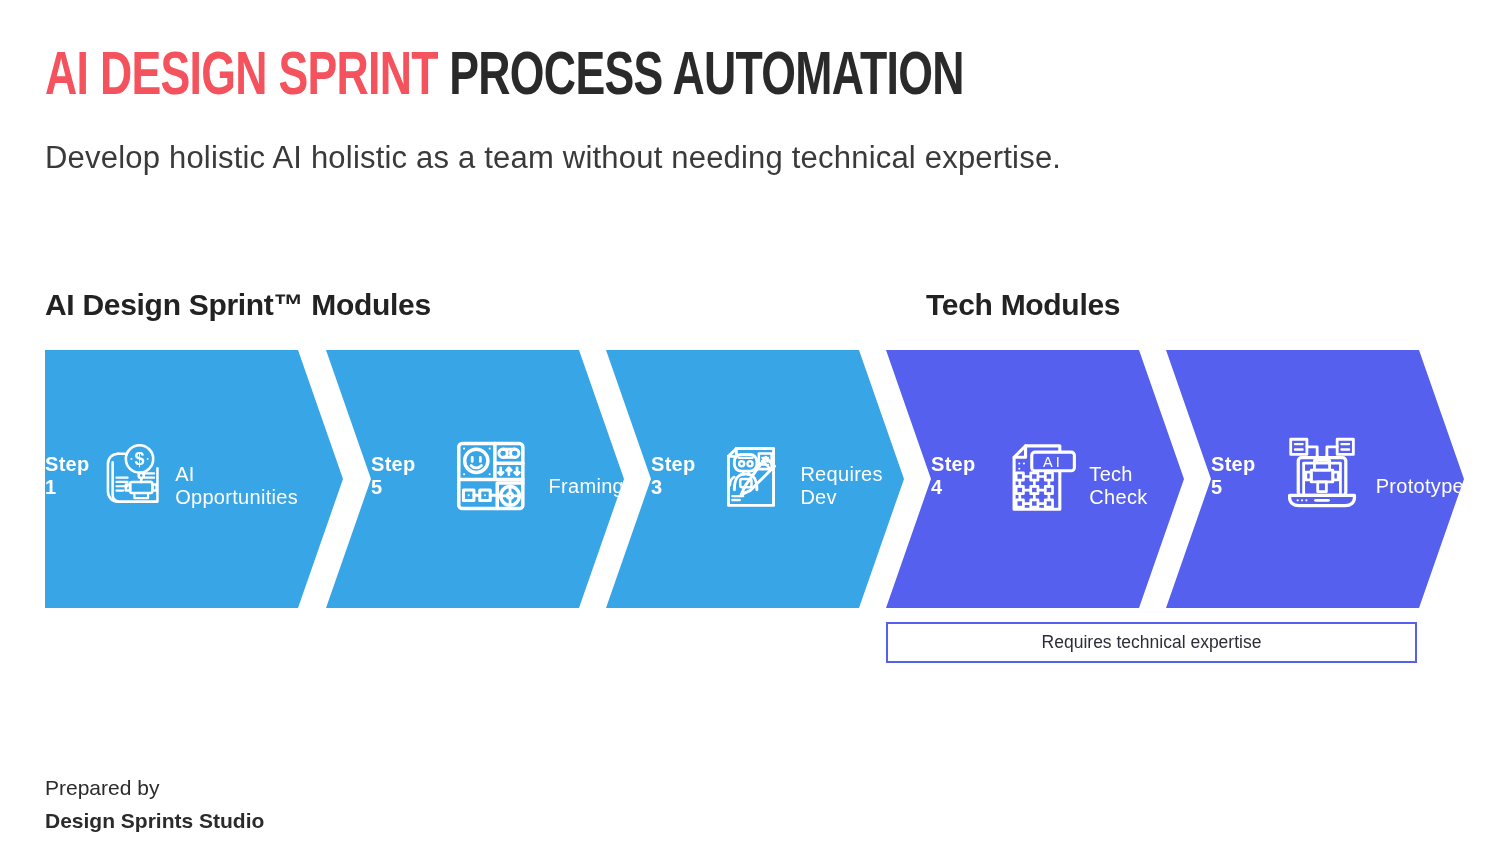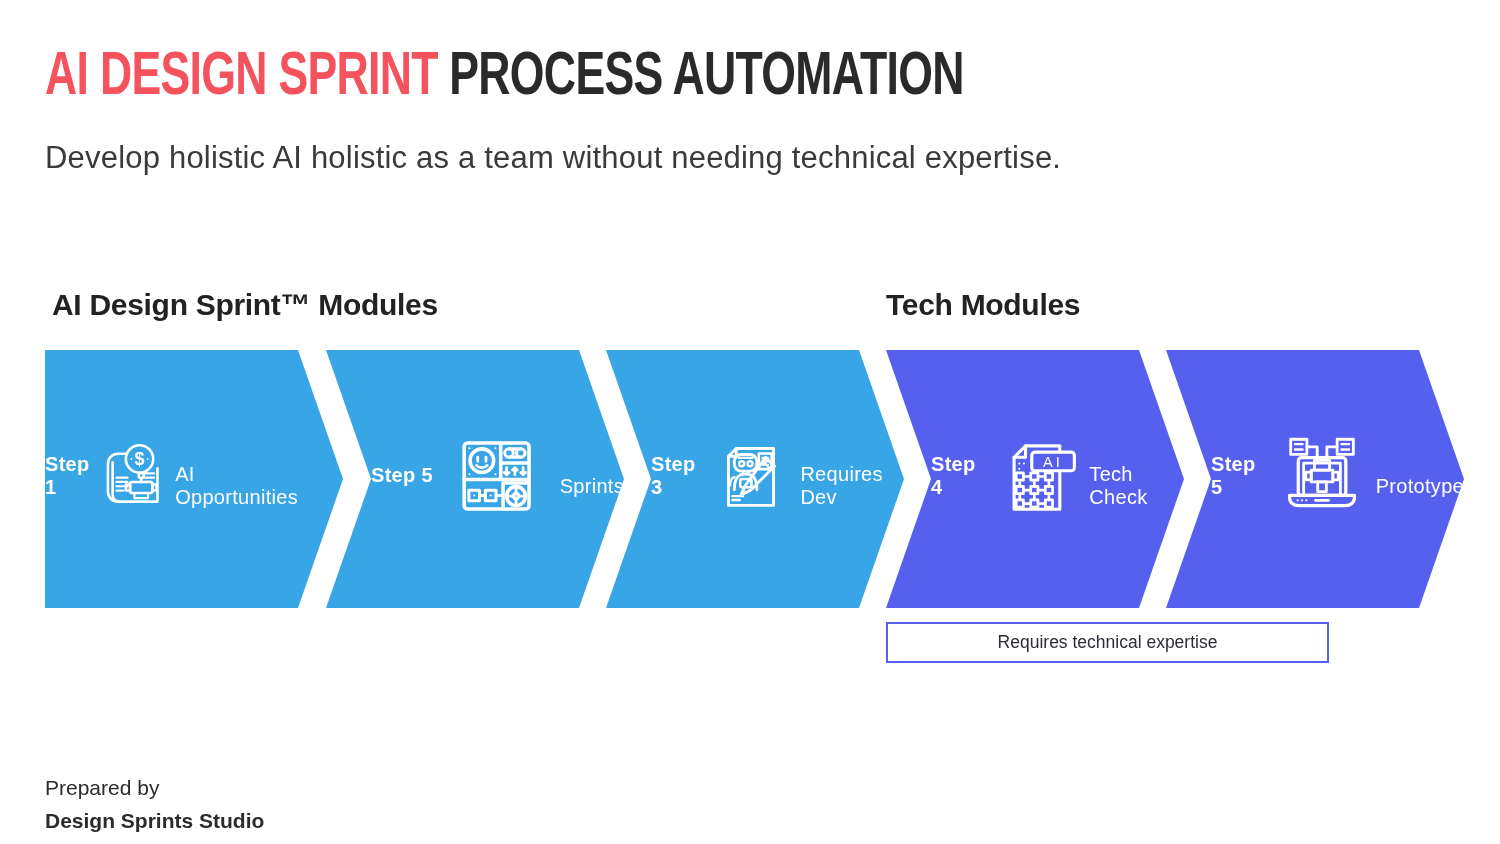--- a/index.html
+++ b/index.html
@@ -20,22 +20,22 @@
   .subtitle {
     position:absolute; left:45px; top:140px;
     font-size:31px; font-weight:400; color:#3a3a3a; letter-spacing:0.2px;
   }
 
   
   .section-heading {
     position:absolute; top:288px;
     font-size:30px; font-weight:700; color:#222; letter-spacing:-0.3px;
   }
-  #heading-design { left:52px;text-align:center; }
-  #heading-tech   { left:886px; }
+  #heading-design { left:45px;text-align:center; }
+  #heading-tech   { left:926px; }
 
   
   .chev {
     position:absolute; top:350px; width:298px; height:258px;
     color:#ffffff;
   }
   .chev.design { background:#38A5E7; }
   .chev.tech   { background:#5560EE; }
   .chev.first   { clip-path:polygon(0 0, 253px 0, 298px 50%, 253px 100%, 0 100%); }
   .chev.notched { clip-path:polygon(0 0, 253px 0, 298px 50%, 253px 100%, 0 100%, 45px 50%); }
@@ -57,21 +57,21 @@
   .chev.design .step-icon svg { color:#38A5E7; }
   .chev.tech   .step-icon svg { color:#5560EE; }
 
   
   .legend-box {
     position:absolute; top:622px; height:41px;
     display:flex; align-items:center; justify-content:center;
     font-size:17.5px; color:#2d2d38; background:#ffffff;
   }
   #legend-design { left:45px;  width:812px; border:2px solid #38A5E7; }
-  #legend-tech   { left:886px; width:443px; border:2px solid #5560EE; }
+  #legend-tech   { left:886px; width:531px; border:2px solid #5560EE; }
 
   
   .footer {
     position:absolute; left:45px; top:776px;
     font-size:21px; display:flex; gap:9px; color:#2b2b2b;flex-direction:column;
   }
   .footer .brand { font-weight:700; }
 </style>
 </head>
 <body>
@@ -142,21 +142,21 @@
             <circle cx="67" cy="67" r="2.2"></circle>
             <path d="M67 59 V63.5 M67 70.5 V75 M59 67 H63.5 M70.5 67 H75" stroke-width="2.4"></path>
             <rect x="27" y="62" width="9" height="9" stroke-width="2.6"></rect>
             <rect x="41" y="62" width="9" height="9" stroke-width="2.6"></rect>
             <path d="M36 66.5 H41 M50 66.5 H56" stroke-width="2.6"></path>
             <circle cx="31.5" cy="66.5" r="0.9" fill="#fff" stroke="none"></circle>
             <circle cx="45.5" cy="66.5" r="0.9" fill="#fff" stroke="none"></circle>
           </g>
         </svg>
       </div>
-      <div class="step-name">Sprints</div>
+      <div class="step-name">Framing</div>
     </div>
   </div>
 
   <div class="chev design notched" id="chev-3">
     <div class="chev-inner">
       <div class="step-label">Step 3</div>
       <div class="step-icon">
         <svg viewBox="0 0 100 100">
           <g stroke="#fff" fill="none" stroke-width="3" stroke-linecap="round" stroke-linejoin="round">
             <path d="M35 22 H73 V80 H27 V30 Z"></path>

